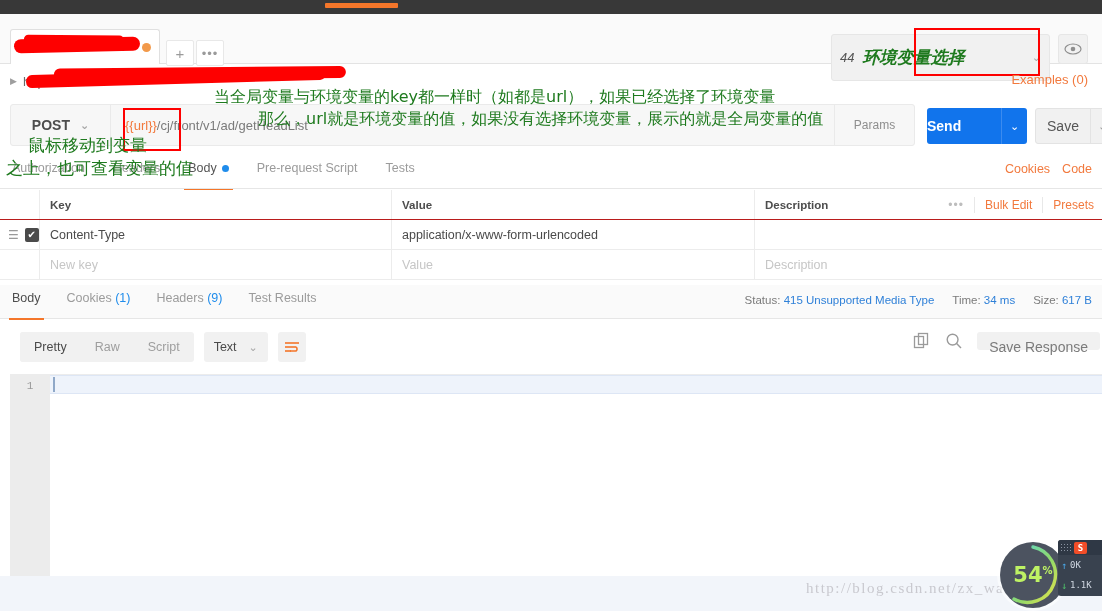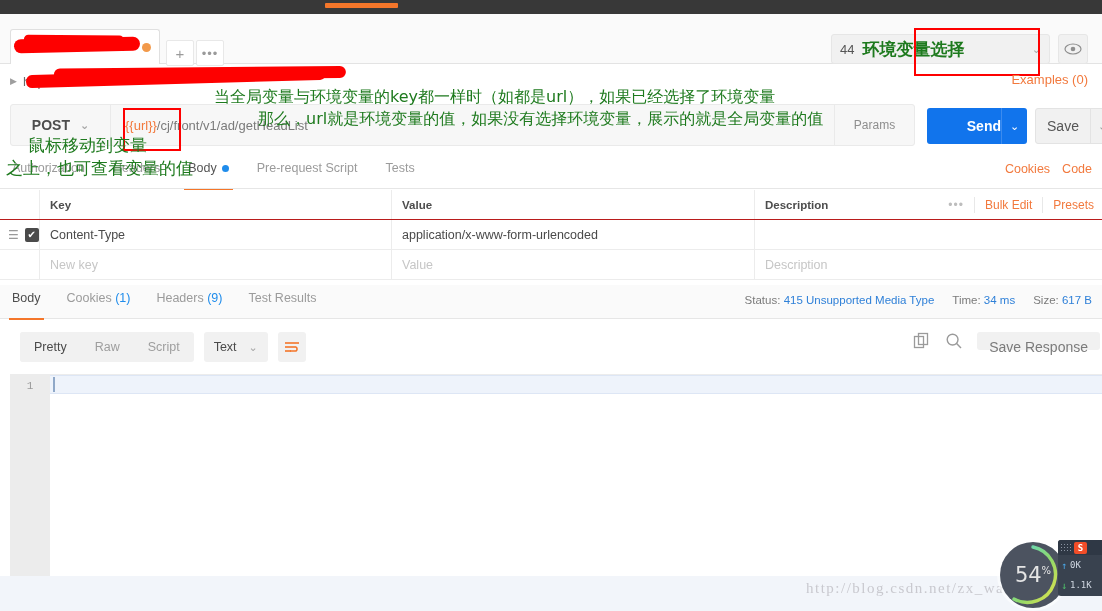--- a/index.html
+++ b/index.html
@@ -52,23 +52,23 @@
     position: absolute; top: 26px; width: 28px; height: 26px;
     display: flex; align-items: center; justify-content: center;
     border: 1px solid #e8e8e8; background: #fff; color: #9a9a9a;
     font-size: 15px; border-radius: 2px;
   }
   #tab-add { left: 166px; }
   #tab-more { left: 196px; font-size: 13px; letter-spacing: 1px; }
 
   
   .env-wrap {
-    position: absolute; right: 52px; top: 20px; width: 219px; height: 30px;
+    position: absolute; right: 52px; top: 20px; width: 219px; height: 47px;
     background: #f1f1f1; border: 1px solid #e6e6e6; border-radius: 3px;
-    display: flex; align-items: center; padding: 0 8px;
+    display: flex; align-items: center; padding: 0 8px; font-style: italic;
   }
   .env-num { font-size: 13px; color: #555; margin-right: 8px; }
   .env-label-cn {
     font-size: 17px; color: #1e7a1e; font-weight: 600;
     font-family: "DejaVu Sans", sans-serif; flex: 1;
   }
   .chev { color: #a7a7a7; font-size: 11px; }
   .eye-box {
     position: absolute; right: 14px; top: 20px; width: 30px; height: 30px;
     background: #f1f1f1; border: 1px solid #e6e6e6; border-radius: 3px;
@@ -124,21 +124,21 @@
   .redbox-var {
     position: absolute; left: 123px; top: 108px; width: 58px; height: 43px;
     border: 2px solid #fe0000; pointer-events: none;
   }
   .send-btn {
     position: absolute; left: 927px; top: 108px; width: 100px; height: 36px;
     background: #1174ec; color: #fff; border-radius: 3px;
     display: flex; align-items: center;
   }
   .send-btn .lbl {
-    flex: 1; text-align: right; font-size: 14px; font-weight: 700;
+    flex: 1; text-align: left; font-size: 14px; font-weight: 700;
   }
   .send-btn .cv {
     width: 26px; text-align: center; border-left: 1px solid #3b8bef;
     font-size: 11px; line-height: 36px; height: 36px;
   }
   .save-btn {
     position: absolute; left: 1035px; top: 108px; width: 80px; height: 36px;
     background: #f1f1f1; border: 1px solid #e3e3e3; border-radius: 3px;
     display: flex; align-items: center;
   }
@@ -295,21 +295,21 @@
 
   
   .gauge {
     position: absolute; left: 1000px; top: 542px; width: 66px; height: 66px;
     border-radius: 50%; background: #4c5360;
     box-shadow: 0 0 0 3px rgba(255,255,255,.55);
     display: flex; align-items: center; justify-content: center;
   }
   .gauge svg { position: absolute; left: 0; top: 0; }
   .gauge .val {
-    position: relative; color: #e5e5e5; font-size: 21px; font-weight: 400;
+    position: relative; color: #bef264; font-size: 21px; font-weight: 700;
     font-family: "DejaVu Sans", sans-serif;
   }
   .gauge .pct { font-size: 10px; vertical-align: super; }
   .netpanel {
     position: absolute; left: 1058px; top: 540px; width: 44px; height: 56px;
     background: #39424f; border-radius: 3px 0 0 3px; overflow: hidden;
     font-family: "DejaVu Sans Mono", monospace;
   }
   .netpanel .hdr {
     height: 15px; background: #2f3845; display: flex; align-items: center;

